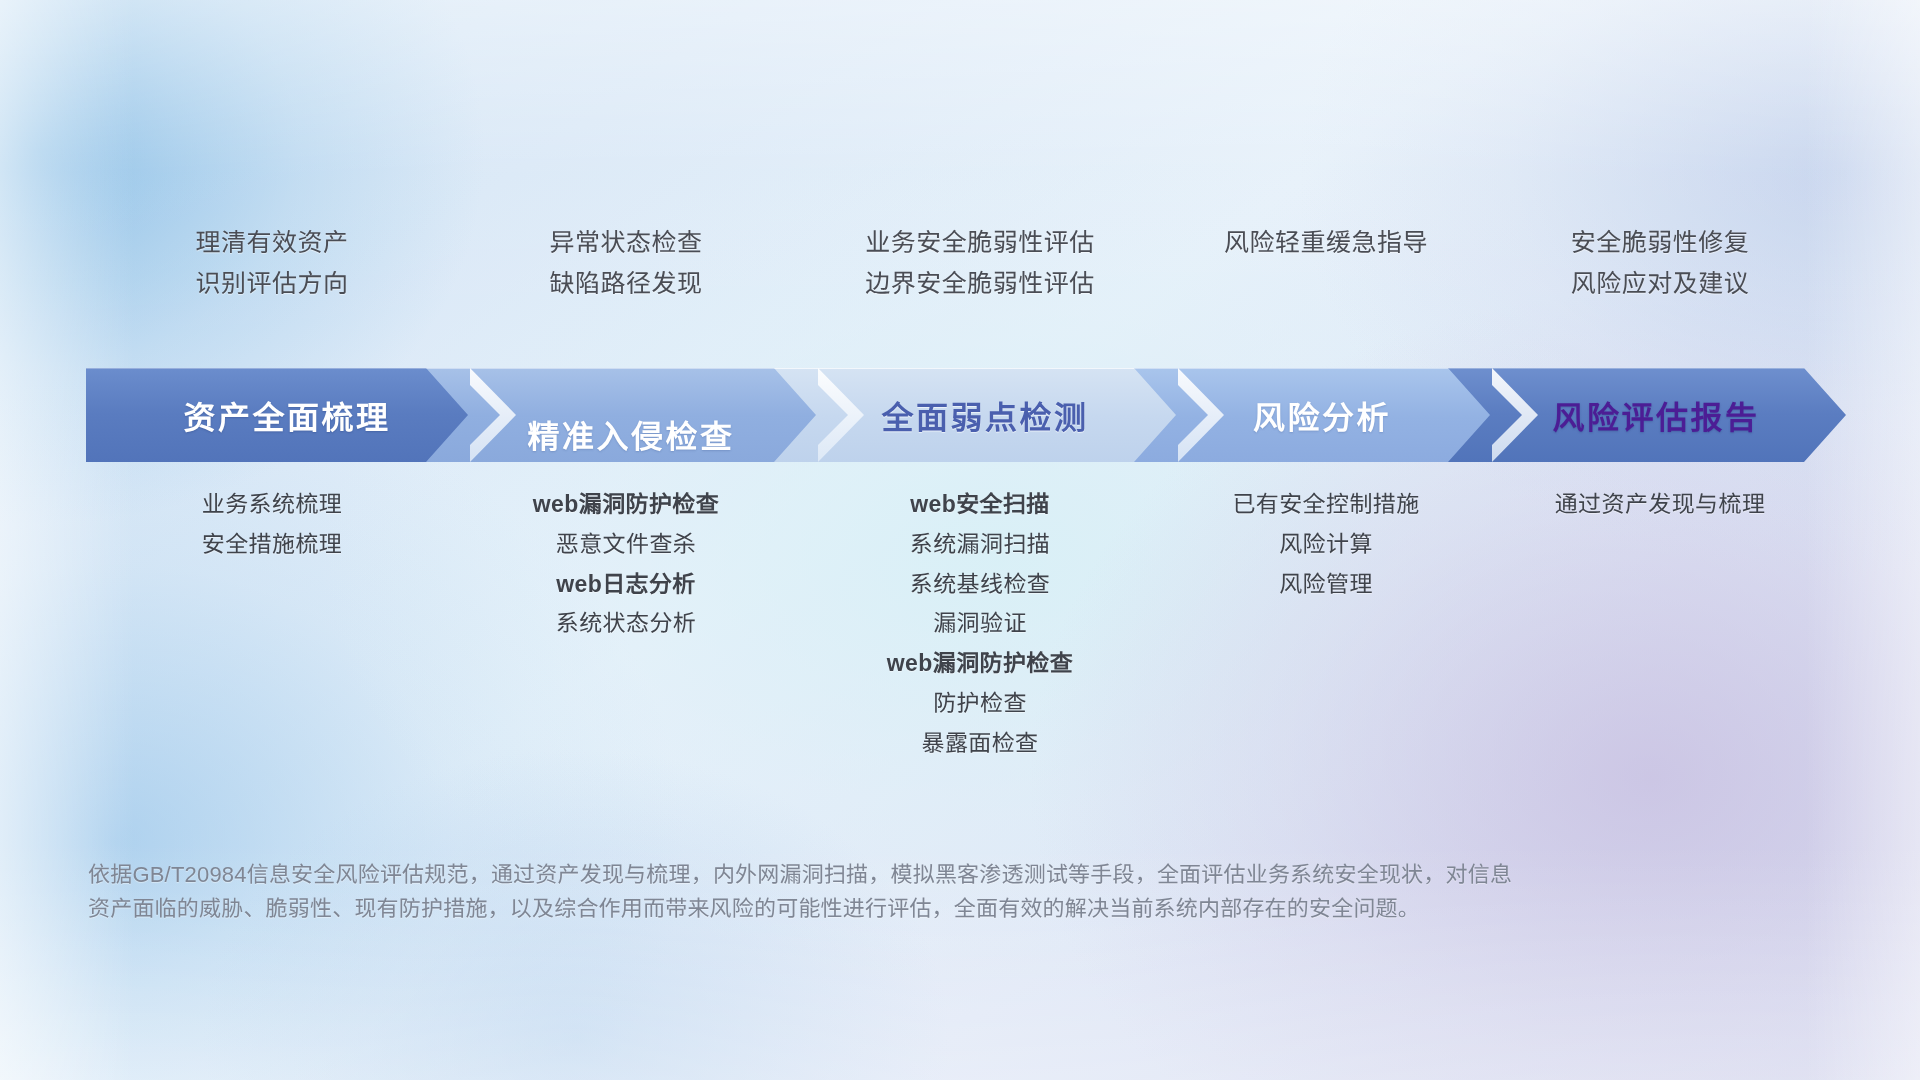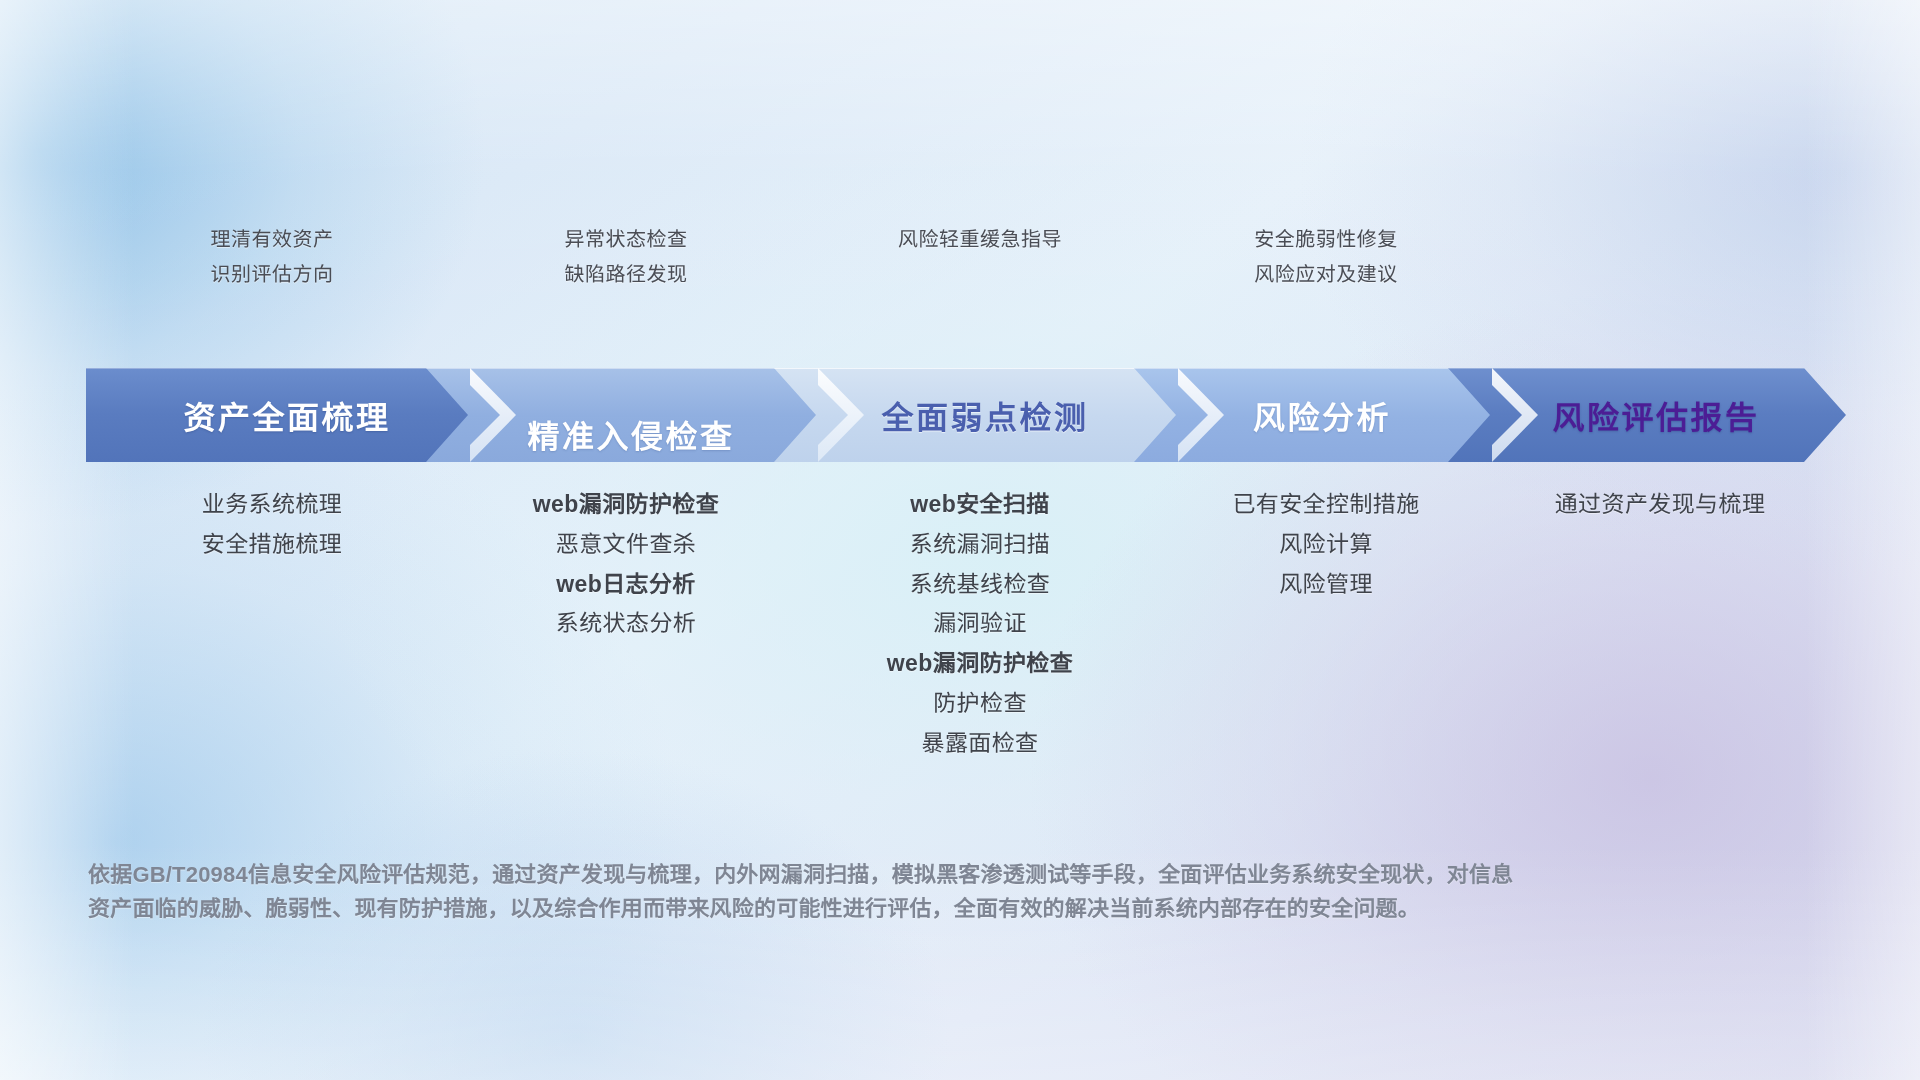--- a/index.html
+++ b/index.html
@@ -83,21 +83,21 @@
 
   
   #top-notes { top: 228px; }
   .note-col {
     display: flex;
     flex-direction: column;
     align-items: center;
     gap: 13px;
   }
   .note-line {
-    font-size: 20px;
+    font-size: 25px;
     color: #4a4d55;
     letter-spacing: 0.5px;
     white-space: nowrap;
     line-height: 1.12;
     text-shadow: 0 1px 1px rgba(255,255,255,0.55);
   }
 
   
   #chevron-band {
     position: absolute;
@@ -200,21 +200,20 @@
     top: 858px;
     width: 1530px;
   }
   .foot-line {
     font-size: 22px;
     line-height: 34px;
     color: #7f8694;
     letter-spacing: 0.2px;
     white-space: nowrap;
     text-shadow: 0 1px 1px rgba(255,255,255,0.4);
-    font-weight: bold;
   }
 </style>
 </head>
 <body>
 
 <div id="stage">
 
   <div class="bg-layer bg-base"></div>
   <div class="bg-layer bg-blob-a"></div>
   <div class="bg-layer bg-blob-b"></div>
@@ -233,20 +232,24 @@
       <div class="note-col">
         <div class="note-line">理清有效资产</div>
         <div class="note-line">识别评估方向</div>
       </div>
 
       <div class="note-col">
         <div class="note-line">异常状态检查</div>
         <div class="note-line">缺陷路径发现</div>
       </div>
 
+      <div class="note-col">
+        <div class="note-line">业务安全脆弱性评估</div>
+        <div class="note-line">边界安全脆弱性评估</div>
+      </div>
 
       <div class="note-col">
         <div class="note-line">风险轻重缓急指导</div>
       </div>
 
       <div class="note-col">
         <div class="note-line">安全脆弱性修复</div>
         <div class="note-line">风险应对及建议</div>
       </div>
 

